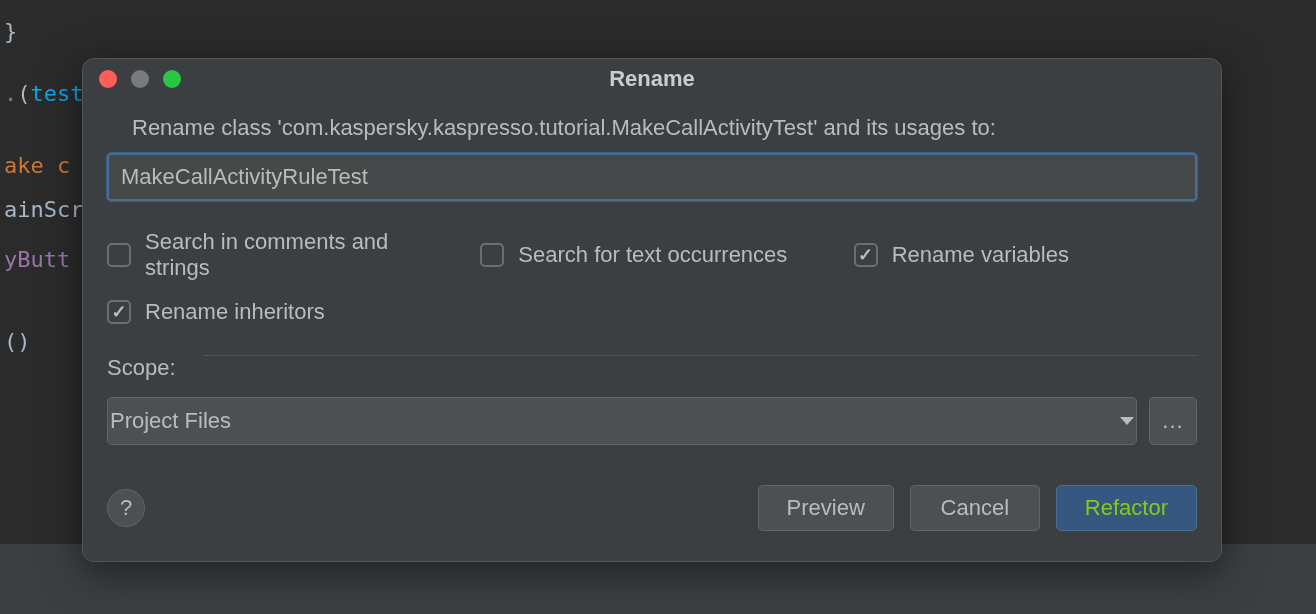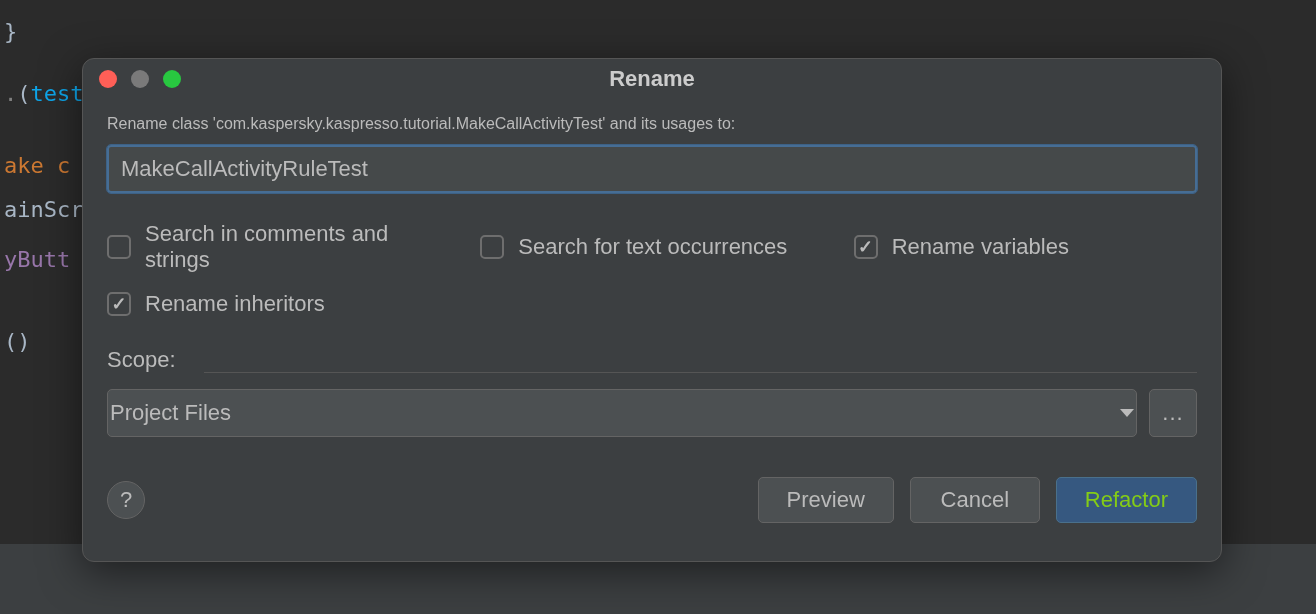--- a/index.html
+++ b/index.html
@@ -77,23 +77,24 @@
       text-align: center;
       font-size: 22px;
       font-weight: 600;
       color: #cccccc;
       pointer-events: none;
     }
     .dialog-body {
       padding: 16px 24px 20px 24px;
     }
     .prompt-label {
-      font-size: 16px;
+      font-size: 22px;
       color: #bbbbbb;
       margin-bottom: 12px;
+      margin-left: 25px;
     }
     .rename-input {
       width: 100%;
       height: 48px;
       background: #45494a;
       border: 2px solid #466d94;
       outline: 1px solid #3d6185;
       border-radius: 4px;
       font-size: 22px;
       padding: 0 12px;
@@ -130,21 +131,21 @@
       content: "✓";
       color: #bbbbbb;
       font-size: 18px;
       font-weight: bold;
     }
     .scope-section {
       margin-top: 10px;
     }
     .scope-header {
       display: flex;
-      align-items: flex-end;
+      align-items: flex-start;
       gap: 28px;
       margin-bottom: 16px;
     }
     .scope-label {
       font-size: 22px;
       color: #bbbbbb;
     }
     .scope-hr {
       flex: 1;
       height: 1px;

